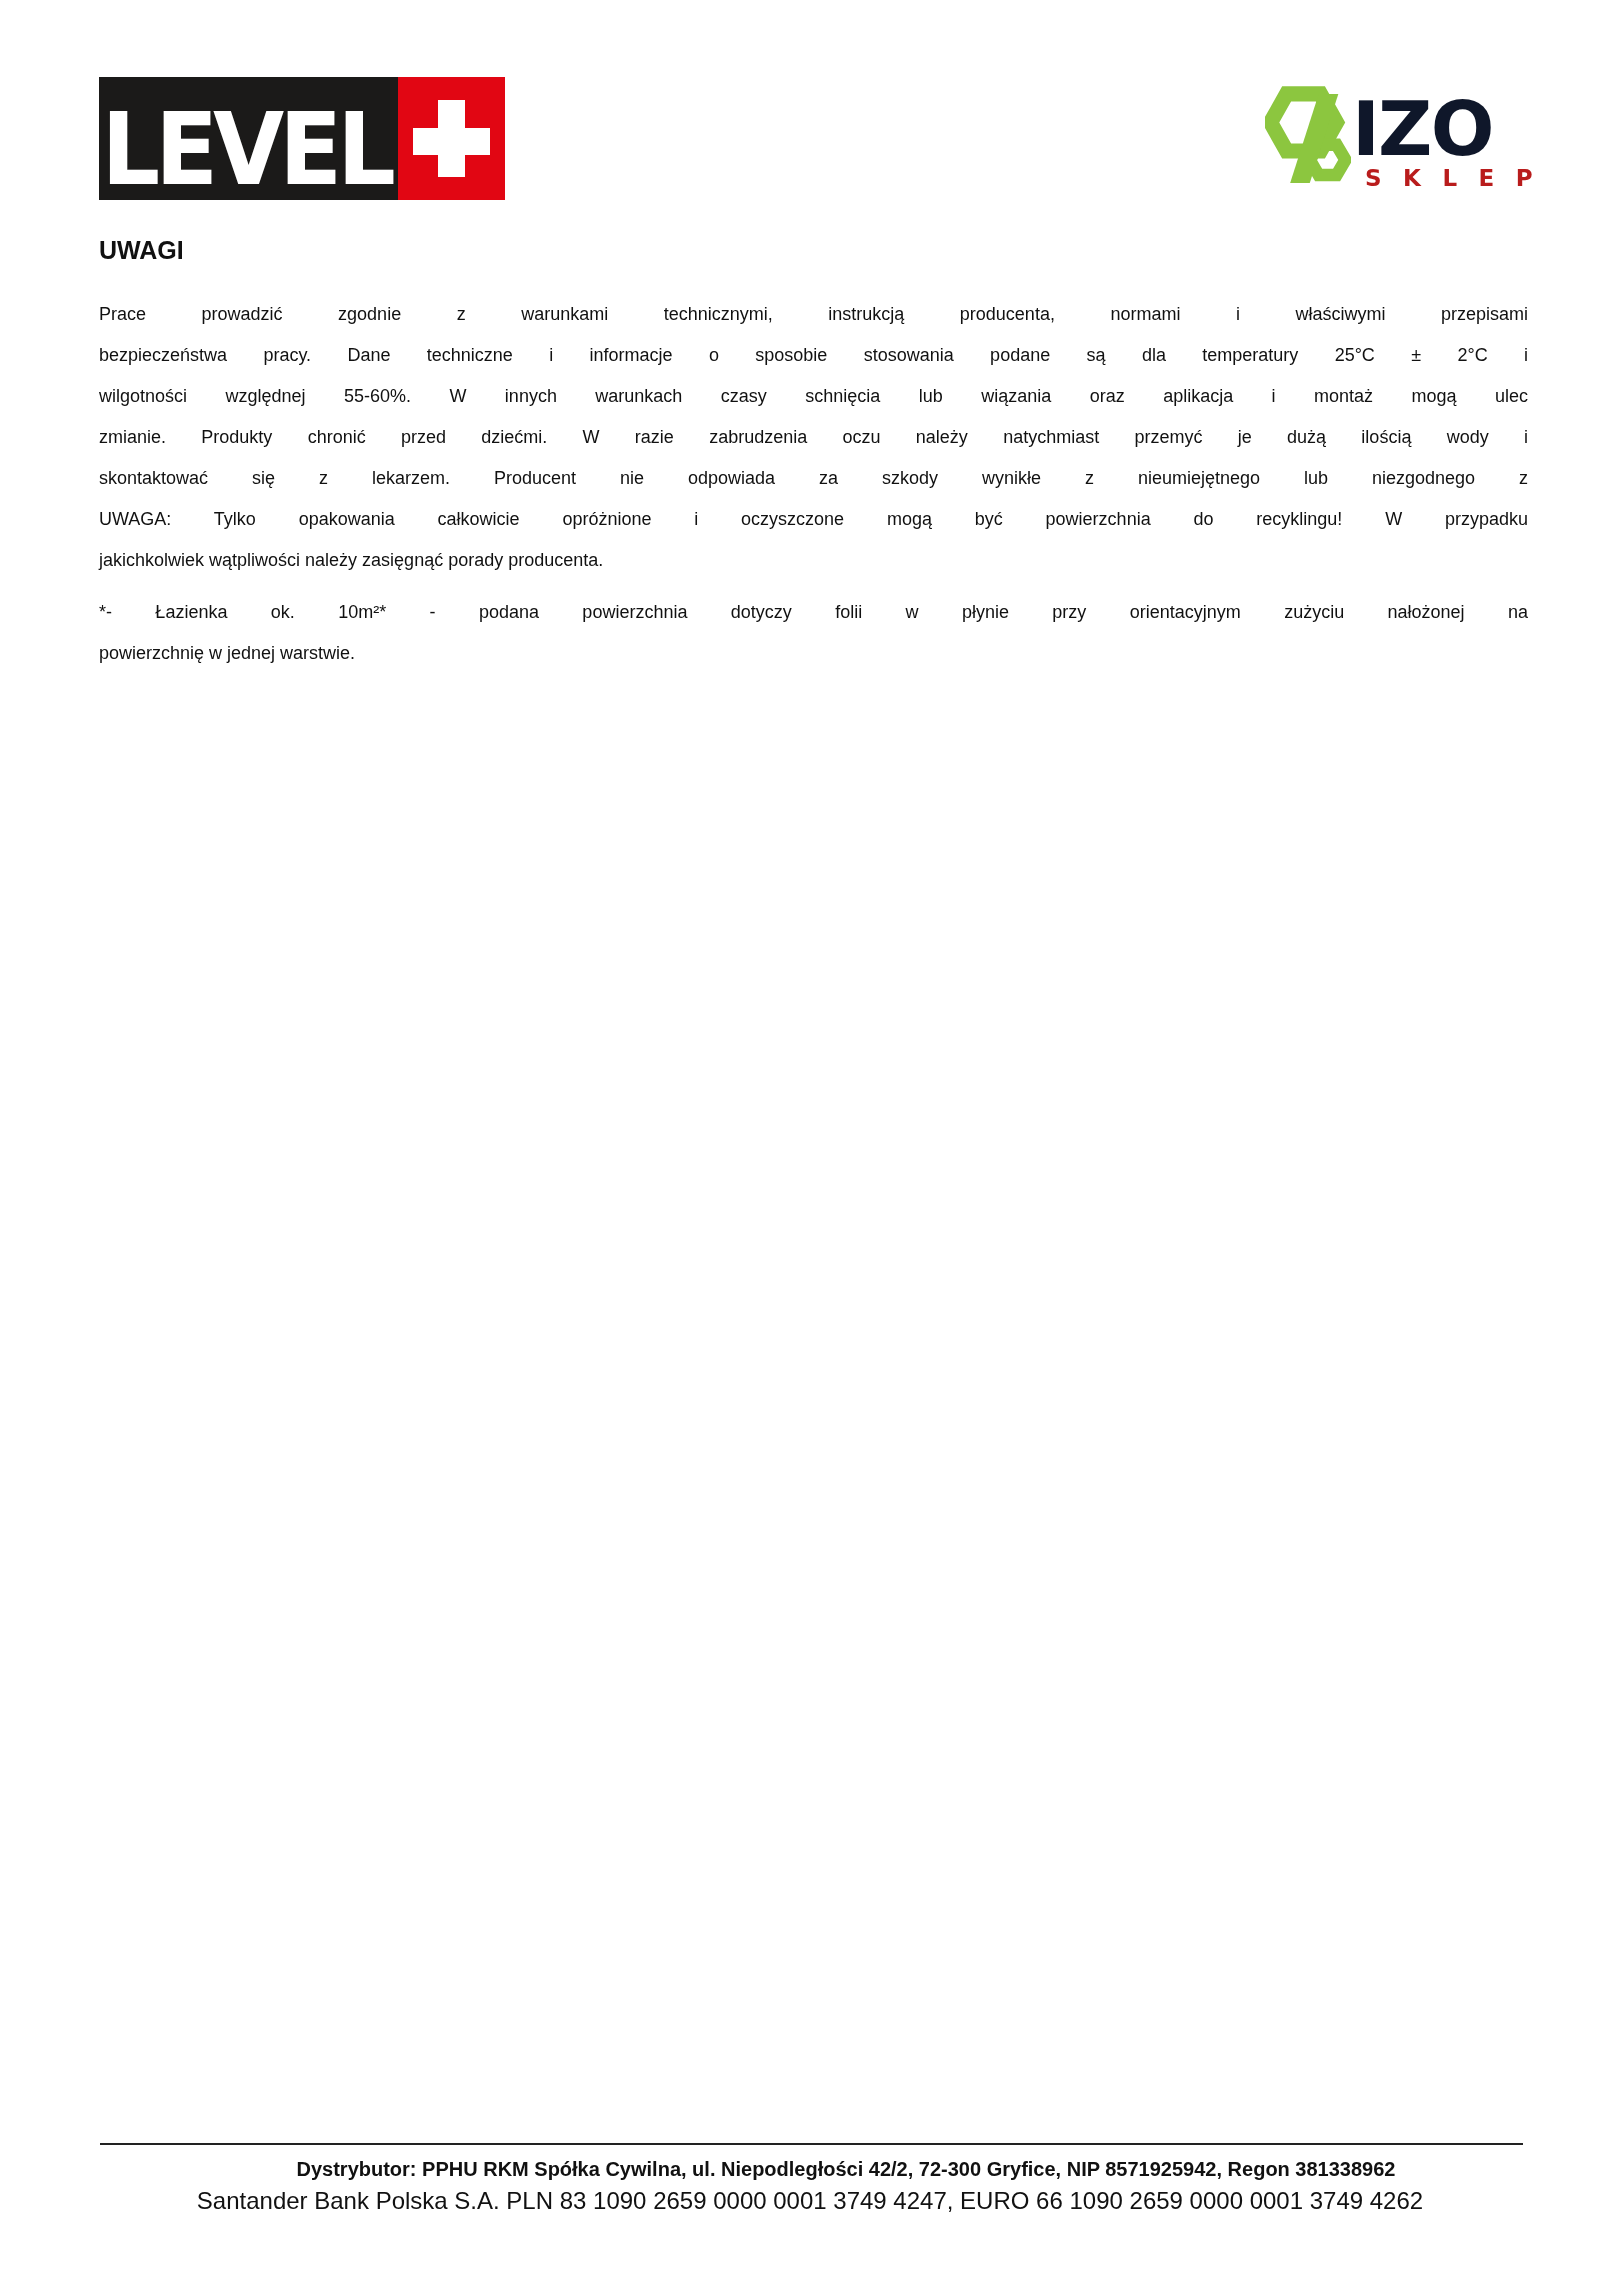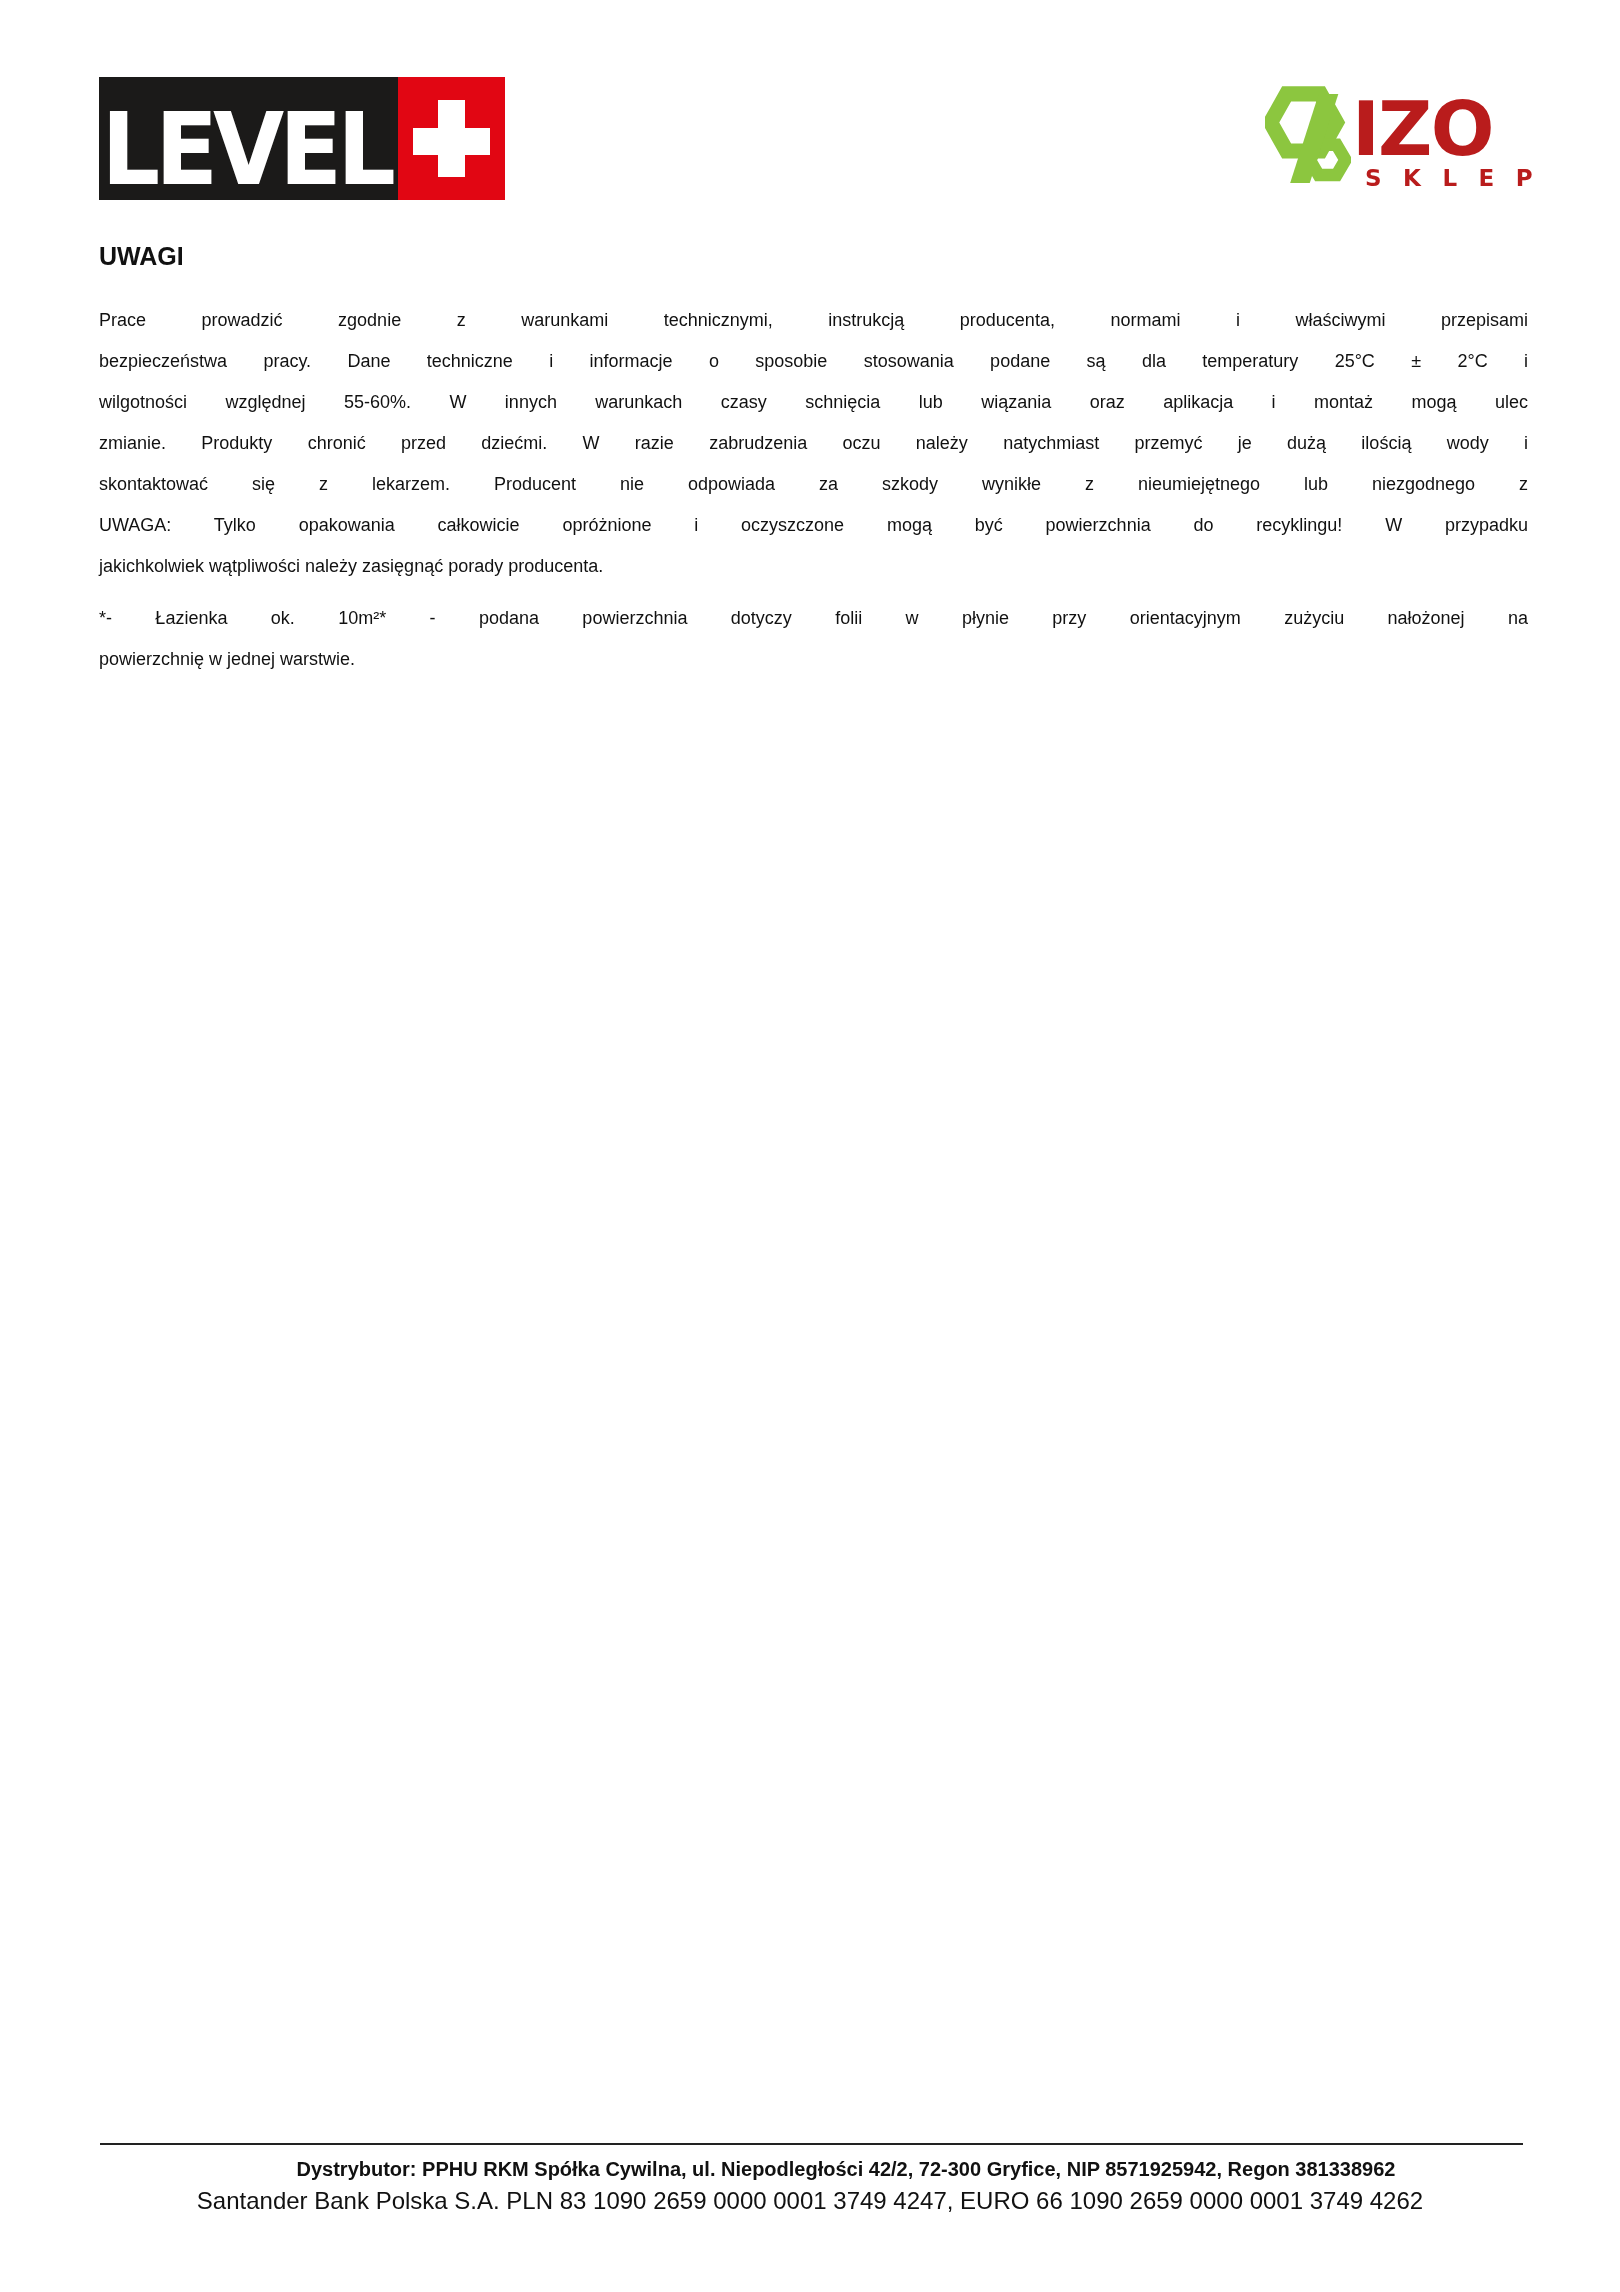--- a/index.html
+++ b/index.html
@@ -10,27 +10,27 @@
   .logo-level { position: absolute; left: 99px; top: 77px; width: 406px; height: 123px; display: flex; }
   .logo-level .black { width: 299px; height: 100%; background: #1b1a19; display: flex; align-items: flex-end; justify-content: center; }
   .logo-level .black span { color: #fff; font-family: "DejaVu Sans", sans-serif; font-weight: bold;
         font-size: 100px; letter-spacing: -5.4px; line-height: 1; transform: scaleX(0.92); display: inline-block; margin-left: -3.6px; }
   .logo-level .red { flex: 1; height: 100%; background: #e10613; position: relative; }
   .logo-level .red .plus-v { position: absolute; left: 50%; top: 23px; width: 27px; height: 77px; margin-left: -13.4px; background: #fff; }
   .logo-level .red .plus-h { position: absolute; top: 50%; left: 15px; right: 15px; height: 27px; margin-top: -10.7px; background: #fff; }
 
   
   .logo-izo { position: absolute; left: 1265px; top: 85px; width: 269px; height: 107px; }
-  .logo-izo .word { position: absolute; left: 87px; top: 7.2px; color: #b91c1c; font-family: "DejaVu Sans", sans-serif;
+  .logo-izo .word { position: absolute; left: 87px; top: 7.2px; color: #0f172a; font-family: "DejaVu Sans", sans-serif;
         font-weight: bold; font-size: 75px; line-height: 1; letter-spacing: -1.8px; }
   .logo-izo .sub { position: absolute; left: 100px; top: 82px; color: #b91c1c; font-family: "DejaVu Sans", sans-serif;
         font-weight: bold; font-size: 23px; letter-spacing: 21.5px; line-height: 1; }
 
   
-  .content { position: absolute; left: 99px; width: 1429px; top: 238px; font-family: "Liberation Sans", sans-serif; }
+  .content { position: absolute; left: 99px; width: 1429px; top: 232px; font-family: "Liberation Sans", sans-serif; }
   .heading { font-weight: bold; font-size: 25px; margin: 0 0 26px 0; line-height: 36px; }
   .para { font-size: 18px; line-height: 41px; text-align: justify; margin: 0; }
   .para + .para { margin-top: 10.7px; }
   .line { display: block; text-align: justify; text-align-last: justify; white-space: nowrap; }
   .line.last { text-align-last: left; }
 
   
   .footer-rule { position: absolute; left: 100px; width: 1423px; top: 2143px; height: 1.8px; background: #222; }
   .footer { position: absolute; left: 0; width: 1620px; text-align: center; font-family: "Liberation Sans", sans-serif; }
   .footer-line-1 { top: 2156px; font-weight: bold; font-size: 20px; line-height: 27px; padding-left: 36px; }

